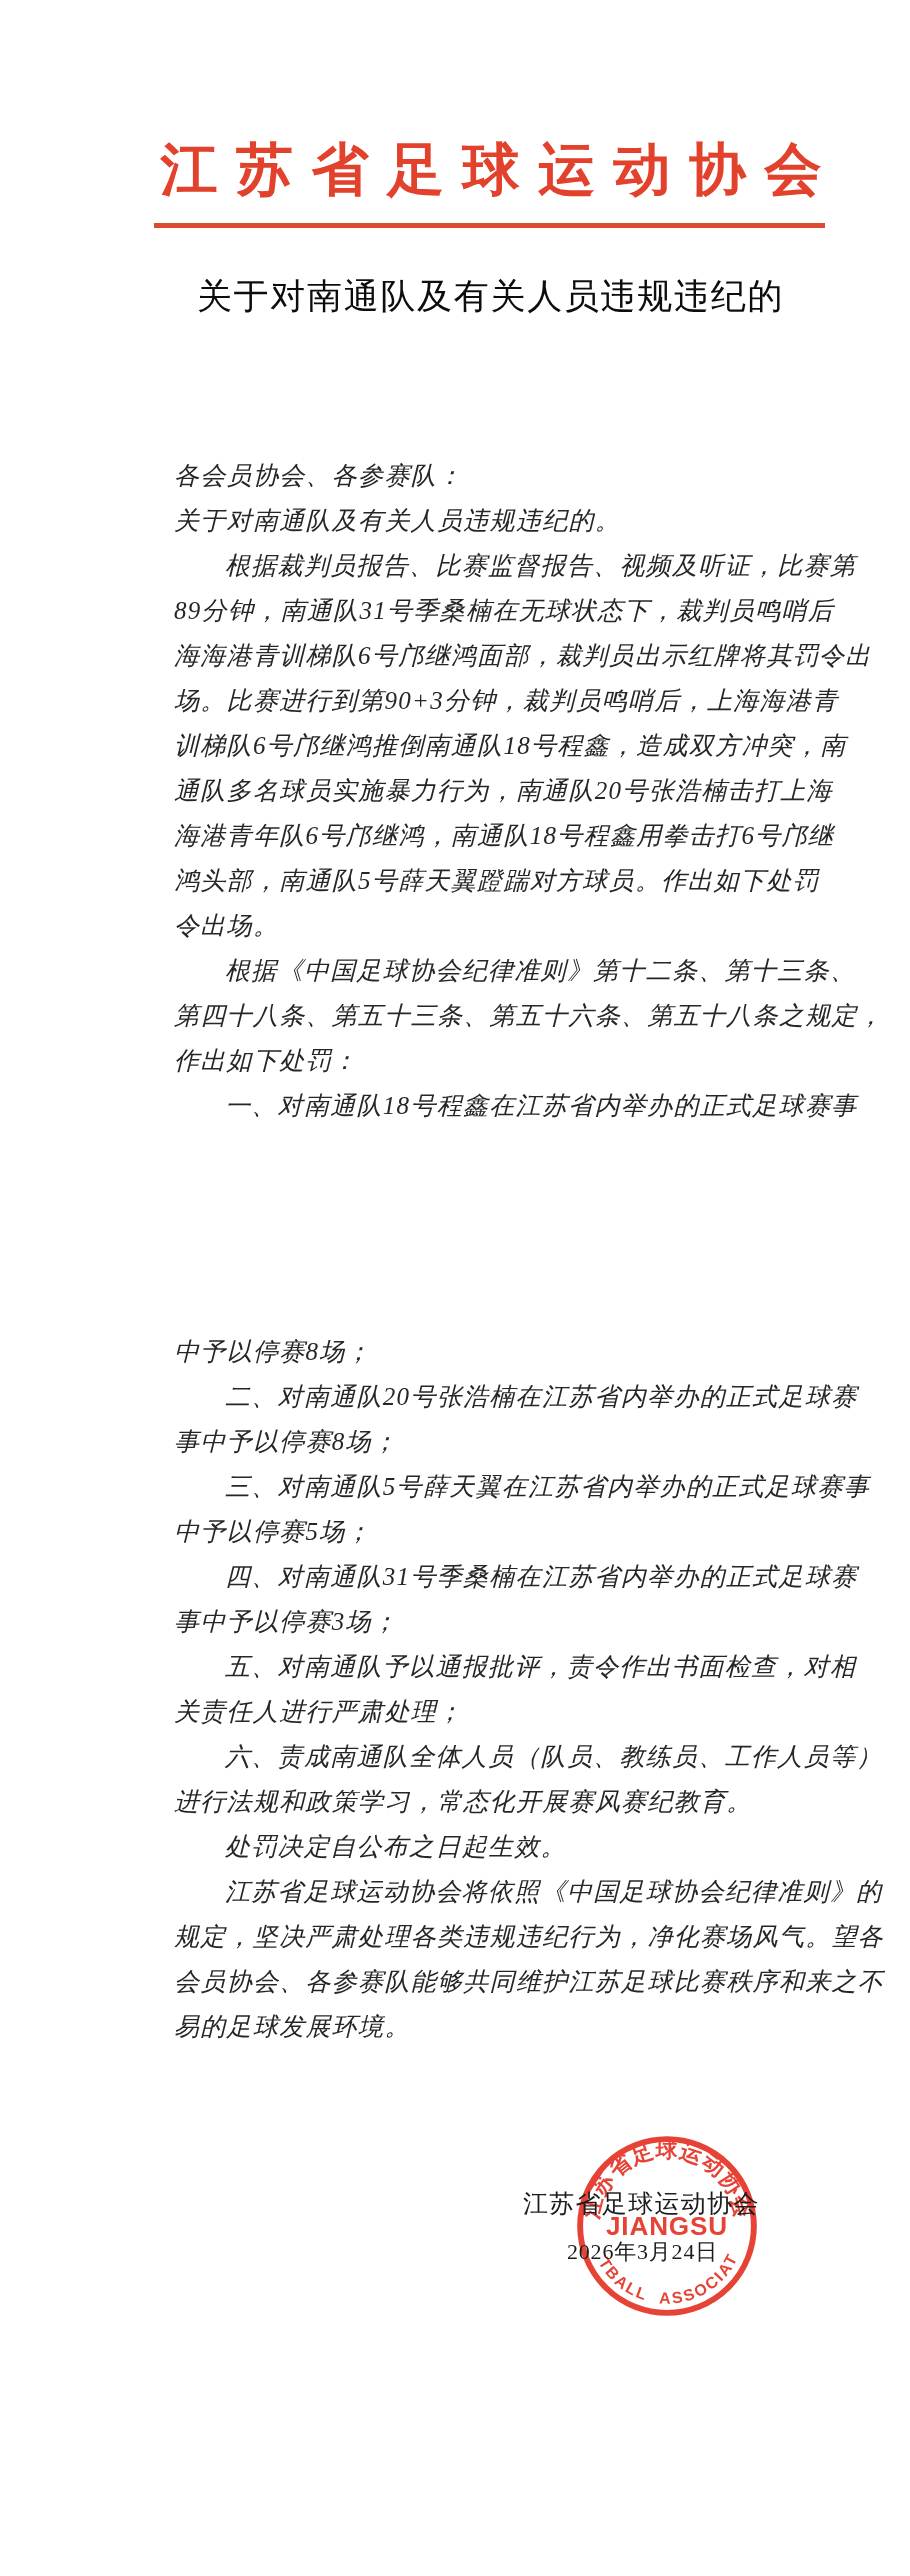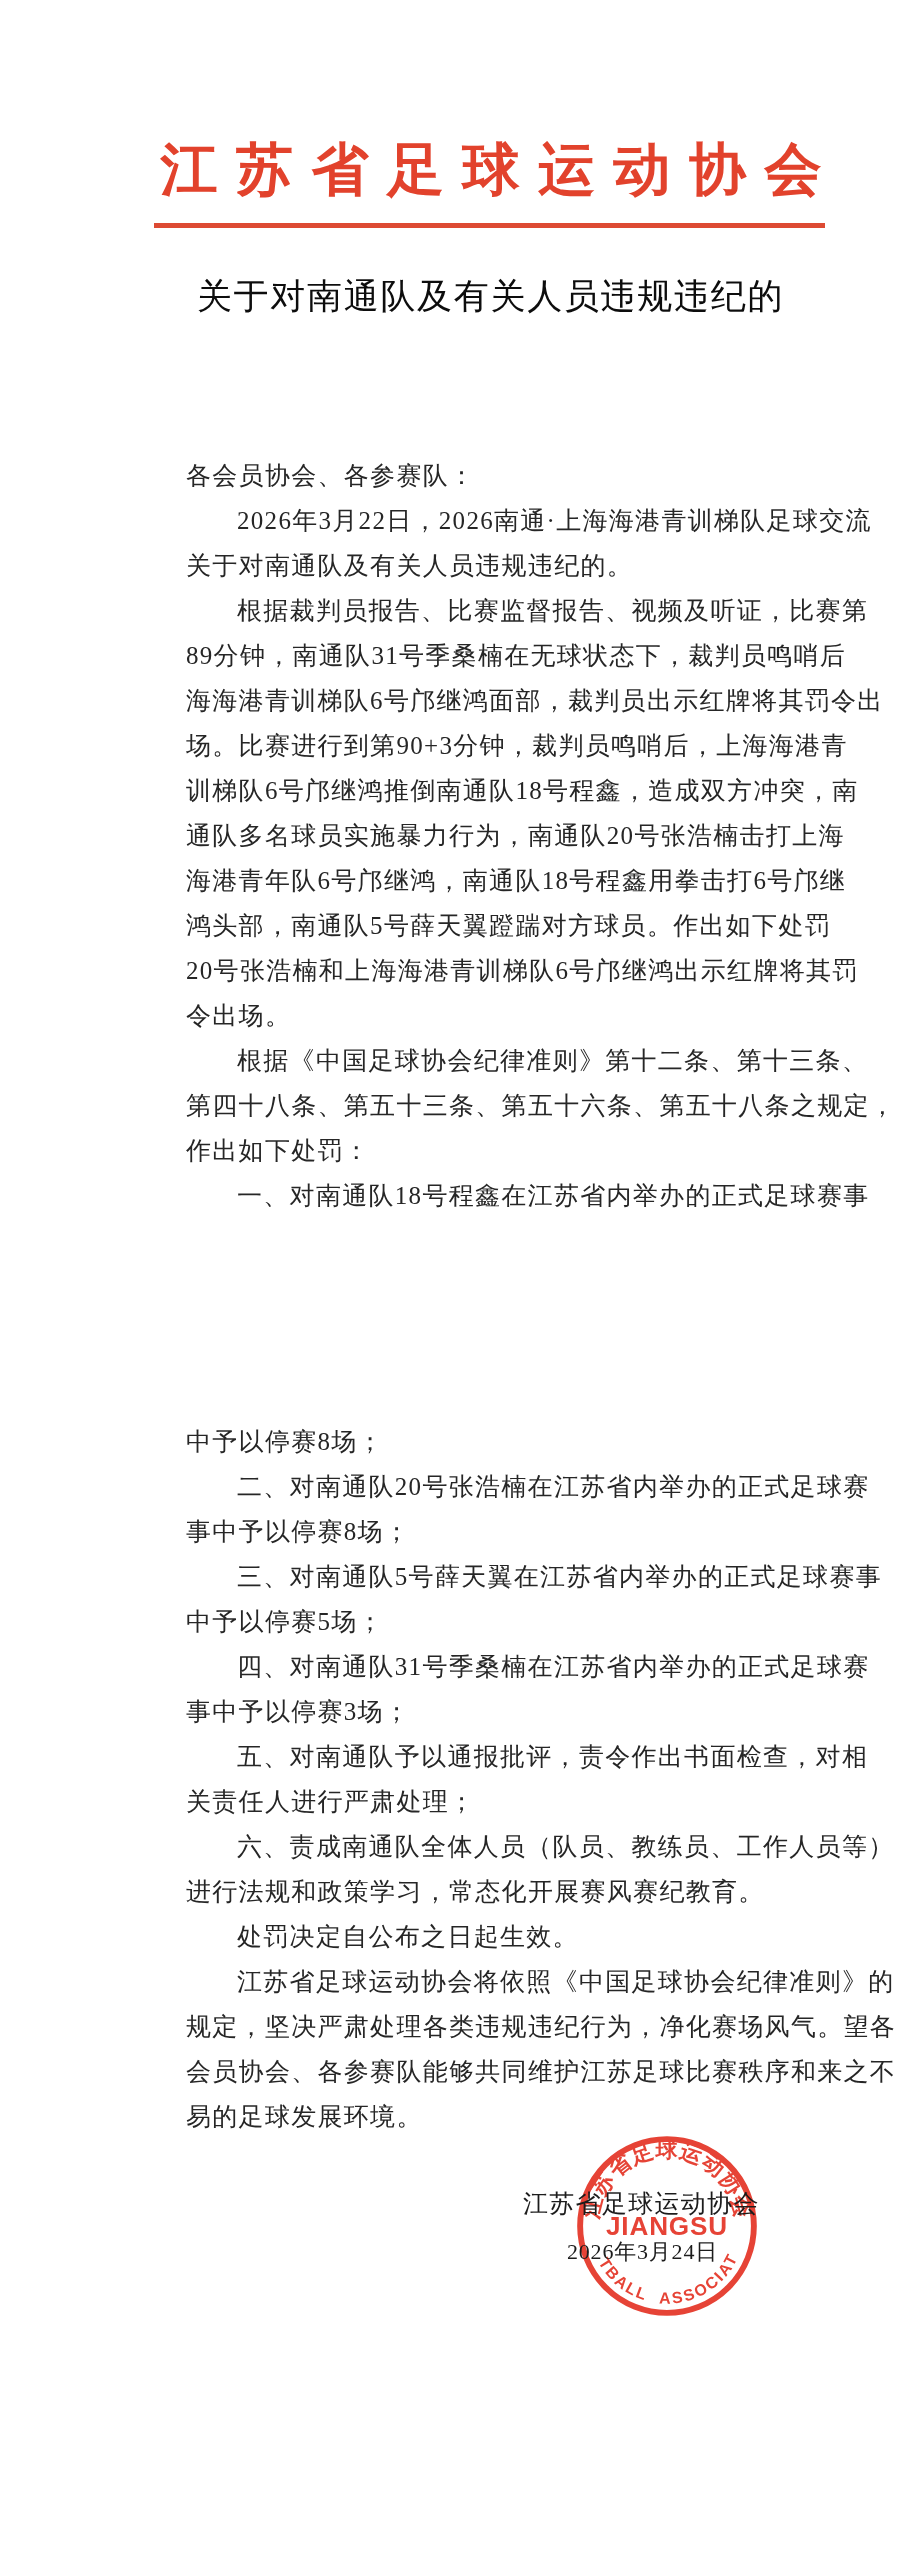--- a/index.html
+++ b/index.html
@@ -22,22 +22,23 @@
     position:absolute;left:118px;top:223px;width:671px;height:5px;
     background:#dd4a33;
   }
   .doc-title{
     position:absolute;left:0;top:272px;width:909px;
     text-align:center;color:#0d0d0d;
     font-size:35px;font-weight:normal;line-height:49px;
     letter-spacing:1.7px;
   }
   .doc-body{
-    position:absolute;left:150px;top:453px;width:666px;
+    position:absolute;left:138px;top:453px;width:666px;
     color:#262626;
+    font-style:italic;
   }
   .bodyline{
     height:45px;line-height:45px;font-size:25px;
     letter-spacing:1.3px;white-space:nowrap;
   }
   .bodyline.ind{padding-left:51px;}
   .sign-org{
     position:absolute;left:487px;top:2182px;width:253px;height:44px;
     line-height:44px;font-size:25px;letter-spacing:1.3px;
     color:#1c1c1c;z-index:3;white-space:nowrap;
@@ -67,31 +68,29 @@
   <div class="letterhead">江苏省足球运动协会</div>
 
   <div class="red-rule"></div>
 
   <div class="doc-title">
     <div>关于对南通队及有关人员违规违纪的</div>
   </div>
 
   <div class="doc-body">
       <div class="bodyline">各会员协会、各参赛队：</div>
-      <div class="bodyline ind">2026年3月22日，2026南通·上海海港青训梯队足球交流</div>
       <div class="bodyline">关于对南通队及有关人员违规违纪的。</div>
       <div class="bodyline ind">根据裁判员报告、比赛监督报告、视频及听证，比赛第</div>
       <div class="bodyline">89分钟，南通队31号季桑楠在无球状态下，裁判员鸣哨后</div>
       <div class="bodyline">海海港青训梯队6号邝继鸿面部，裁判员出示红牌将其罚令出</div>
       <div class="bodyline">场。比赛进行到第90+3分钟，裁判员鸣哨后，上海海港青</div>
       <div class="bodyline">训梯队6号邝继鸿推倒南通队18号程鑫，造成双方冲突，南</div>
       <div class="bodyline">通队多名球员实施暴力行为，南通队20号张浩楠击打上海</div>
       <div class="bodyline">海港青年队6号邝继鸿，南通队18号程鑫用拳击打6号邝继</div>
       <div class="bodyline">鸿头部，南通队5号薛天翼蹬踹对方球员。作出如下处罚</div>
-      <div class="bodyline">20号张浩楠和上海海港青训梯队6号邝继鸿出示红牌将其罚</div>
       <div class="bodyline">令出场。</div>
       <div class="bodyline ind">根据《中国足球协会纪律准则》第十二条、第十三条、</div>
       <div class="bodyline">第四十八条、第五十三条、第五十六条、第五十八条之规定，</div>
       <div class="bodyline">作出如下处罚：</div>
       <div class="bodyline ind">一、对南通队18号程鑫在江苏省内举办的正式足球赛事</div>
       <div class="bodyline" style="margin-top: 201px;">中予以停赛8场；</div>
       <div class="bodyline ind">二、对南通队20号张浩楠在江苏省内举办的正式足球赛</div>
       <div class="bodyline">事中予以停赛8场；</div>
       <div class="bodyline ind">三、对南通队5号薛天翼在江苏省内举办的正式足球赛事</div>
       <div class="bodyline">中予以停赛5场；</div>

